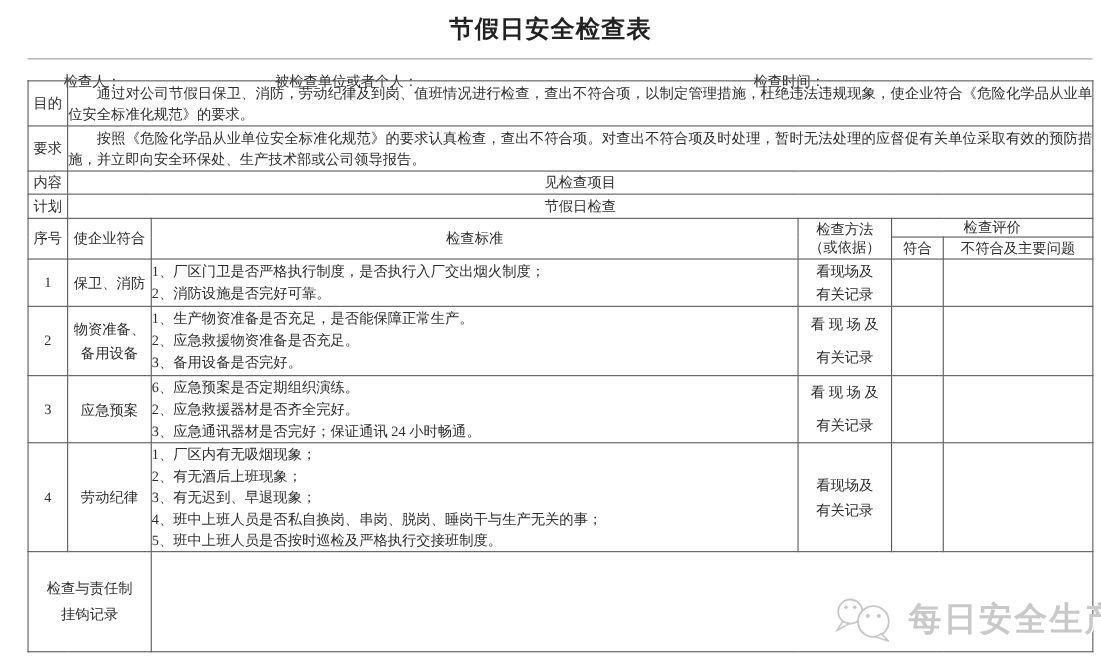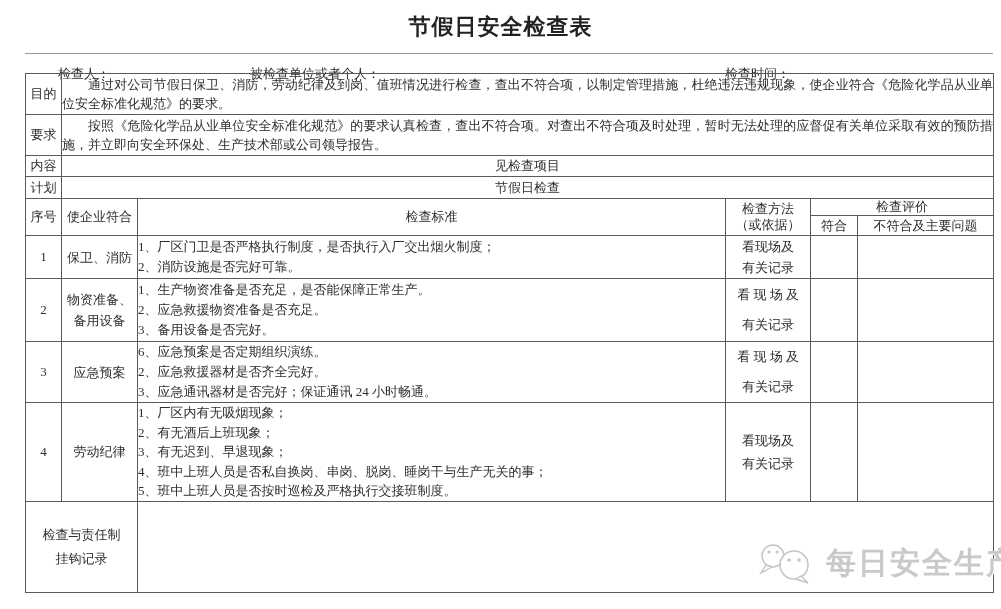--- a/index.html
+++ b/index.html
@@ -19,21 +19,21 @@
     color:#222;
   }
   .info-strip{
     position:absolute;left:25px;top:53px;width:968px;height:34px;
     border-top:1px solid #9a9a9a;
     font-size:13px;
   }
   .info-strip span{position:absolute;top:11px;white-space:nowrap;}
   .info-inspector{left:5px;margin-left:28px;}
   .info-unit{left:225px;}
-  .info-time{left:700px;}
+  .info-time{left:660px;}
 
   table.form{
     position:absolute;left:25px;top:73px;width:968px;
     border-collapse:collapse;table-layout:fixed;
     font-size:13px;color:#2e2e2e;
   }
   table.form td{
     border:1px solid #5a5a5a;
     padding:0;vertical-align:middle;
     overflow:hidden;

